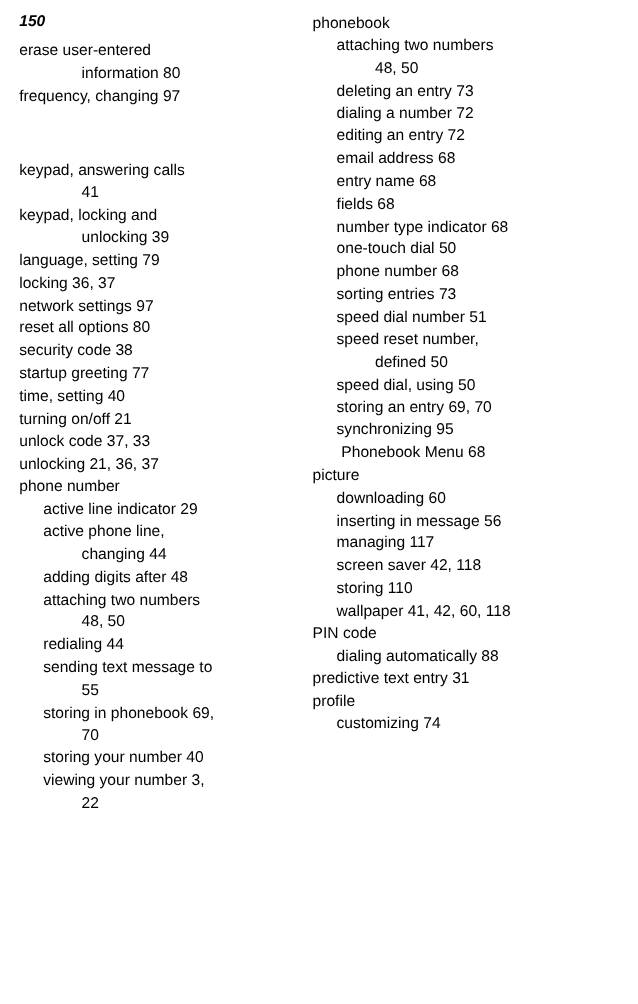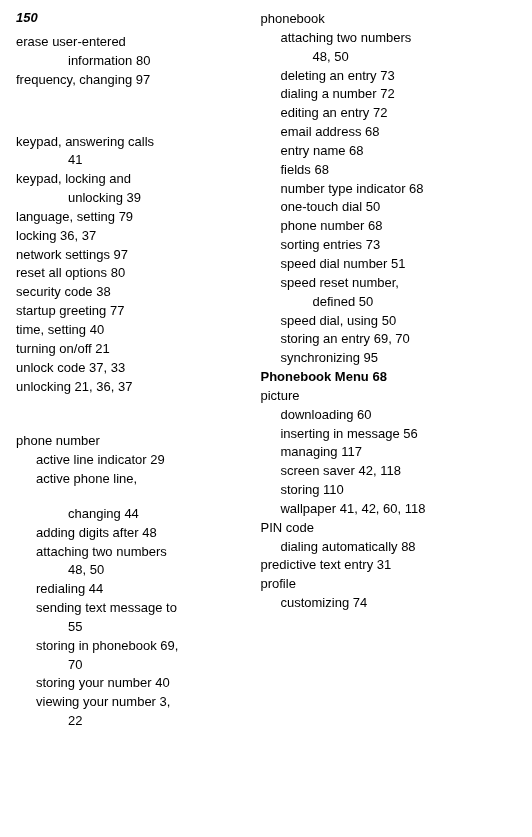--- a/index.html
+++ b/index.html
@@ -65,24 +65,24 @@
         <span class="line" style="padding-left: 0px; display: block; line-height: 1.45;">language, setting  79</span>
         <span class="line" style="padding-left: 0px; display: block; line-height: 1.45;">locking  36, 37</span>
         <span class="line" style="padding-left: 0px; display: block; line-height: 1.45;">network settings  97</span>
         <span class="line" style="padding-left: 0px; display: block; line-height: 1.45;">reset all options  80</span>
         <span class="line" style="padding-left: 0px; display: block; line-height: 1.45;">security code  38</span>
         <span class="line" style="padding-left: 0px; display: block; line-height: 1.45;">startup greeting  77</span>
         <span class="line" style="padding-left: 0px; display: block; line-height: 1.45;">time, setting  40</span>
         <span class="line" style="padding-left: 0px; display: block; line-height: 1.45;">turning on/off  21</span>
         <span class="line" style="padding-left: 0px; display: block; line-height: 1.45;">unlock code  37, 33</span>
         <span class="line" style="padding-left: 0px; display: block; line-height: 1.45;">unlocking  21, 36, 37</span>
-        <span class="line" style="padding-left: 0px; display: block; line-height: 1.45; margin-top: 36px;">phone number</span>
+        <span class="line" style="padding-left: 0px; display: block; line-height: 1.45;">phone number</span>
         <span class="line" style="padding-left: 20px; display: block; line-height: 1.45;">active line indicator  29</span>
         <span class="line" style="padding-left: 20px; display: block; line-height: 1.45;">active phone line,</span>
-        <span class="line" style="padding-left: 52px; display: block; line-height: 1.45; margin-top: 16px;">changing  44</span>
+        <span class="line" style="padding-left: 52px; display: block; line-height: 1.45;">changing  44</span>
         <span class="line" style="padding-left: 20px; display: block; line-height: 1.45;">adding digits after  48</span>
         <span class="line" style="padding-left: 20px; display: block; line-height: 1.45;">attaching two numbers</span>
         <span class="line" style="padding-left: 52px; display: block; line-height: 1.45;">48, 50</span>
         <span class="line" style="padding-left: 20px; display: block; line-height: 1.45;">redialing  44</span>
         <span class="line" style="padding-left: 20px; display: block; line-height: 1.45;">sending text message to</span>
         <span class="line" style="padding-left: 52px; display: block; line-height: 1.45;">55</span>
         <span class="line" style="padding-left: 20px; display: block; line-height: 1.45;">storing in phonebook  69,</span>
         <span class="line" style="padding-left: 52px; display: block; line-height: 1.45;">70</span>
         <span class="line" style="padding-left: 20px; display: block; line-height: 1.45;">storing your number  40</span>
         <span class="line" style="padding-left: 20px; display: block; line-height: 1.45;">viewing your number  3,</span>
@@ -103,21 +103,21 @@
         <span class="line" style="padding-left: 20px; display: block; line-height: 1.45;">number type indicator  68</span>
         <span class="line" style="padding-left: 20px; display: block; line-height: 1.45;">one-touch dial  50</span>
         <span class="line" style="padding-left: 20px; display: block; line-height: 1.45;">phone number  68</span>
         <span class="line" style="padding-left: 20px; display: block; line-height: 1.45;">sorting entries  73</span>
         <span class="line" style="padding-left: 20px; display: block; line-height: 1.45;">speed dial number  51</span>
         <span class="line" style="padding-left: 20px; display: block; line-height: 1.45;">speed reset number,</span>
         <span class="line" style="padding-left: 52px; display: block; line-height: 1.45;">defined  50</span>
         <span class="line" style="padding-left: 20px; display: block; line-height: 1.45;">speed dial, using  50</span>
         <span class="line" style="padding-left: 20px; display: block; line-height: 1.45;">storing an entry  69, 70</span>
         <span class="line" style="padding-left: 20px; display: block; line-height: 1.45;">synchronizing  95</span>
-        <span class="line" style="padding-left: 0px; display: block; line-height: 1.45; font-weight: bold;">Phonebook Menu  68</span>
+        <span class="line" style="padding-left: 0px; display: block; line-height: 1.45; font-weight: normal; margin-left: 24px;">Phonebook Menu  68</span>
         <span class="line" style="padding-left: 0px; display: block; line-height: 1.45;">picture</span>
         <span class="line" style="padding-left: 20px; display: block; line-height: 1.45;">downloading  60</span>
         <span class="line" style="padding-left: 20px; display: block; line-height: 1.45;">inserting in message  56</span>
         <span class="line" style="padding-left: 20px; display: block; line-height: 1.45;">managing  117</span>
         <span class="line" style="padding-left: 20px; display: block; line-height: 1.45;">screen saver  42, 118</span>
         <span class="line" style="padding-left: 20px; display: block; line-height: 1.45;">storing  110</span>
         <span class="line" style="padding-left: 20px; display: block; line-height: 1.45;">wallpaper  41, 42, 60, 118</span>
         <span class="line" style="padding-left: 0px; display: block; line-height: 1.45;">PIN code</span>
         <span class="line" style="padding-left: 20px; display: block; line-height: 1.45;">dialing automatically  88</span>
         <span class="line" style="padding-left: 0px; display: block; line-height: 1.45;">predictive text entry  31</span>

